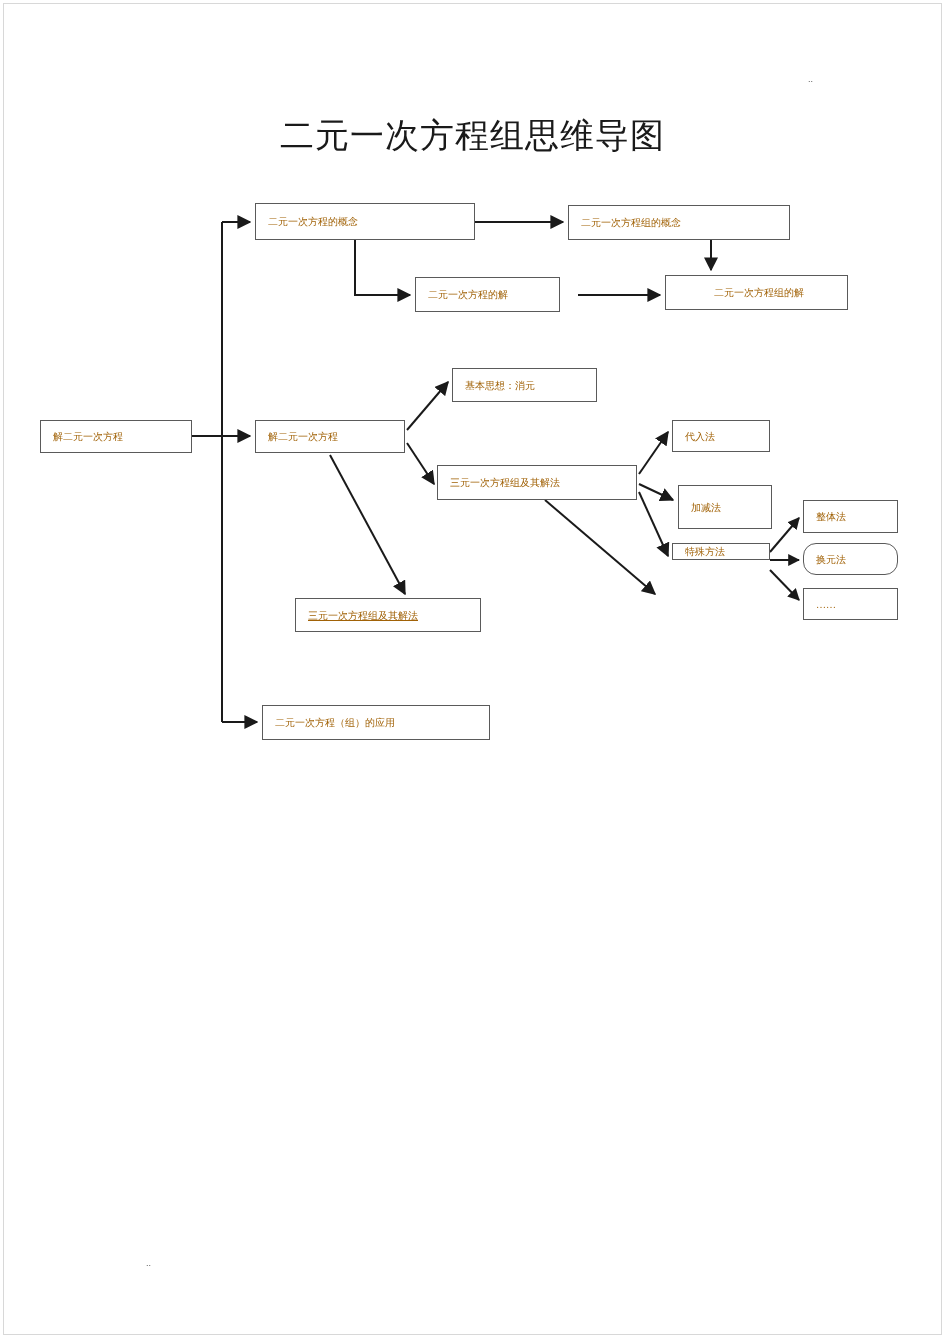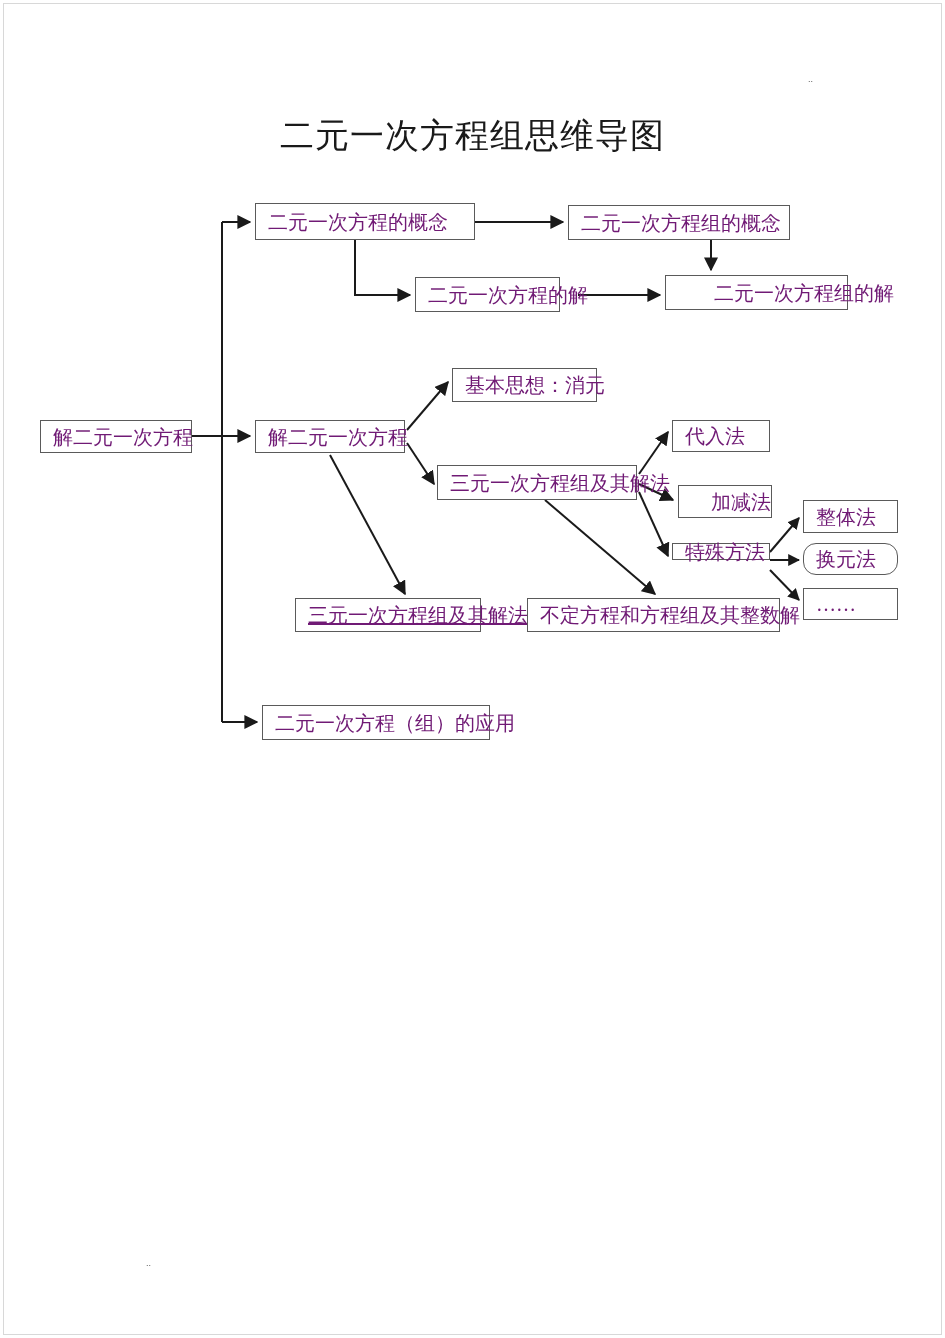--- a/index.html
+++ b/index.html
@@ -38,22 +38,22 @@
     font-family: "Liberation Serif", "DejaVu Serif", serif;
     white-space: nowrap;
   }
   .node {
     position: absolute;
     box-sizing: border-box;
     border: 1.2px solid #5a5a5a;
     background: #ffffff;
     display: flex;
     align-items: center;
-    color: #701a75;
-    font-size: 20px;
+    color: #a16207;
+    font-size: 10px;
     line-height: 1.1;
     padding-left: 12px;
     white-space: nowrap;
     z-index: 5;
   }
   #svg-links {
     position: absolute;
     left: 0;
     top: 0;
     width: 945px;
@@ -160,21 +160,21 @@
   </div>
 
   <div class="node" style="left:437px; top:465px; width:200px; height:35px;">
     <span>三元一次方程组及其解法</span>
   </div>
 
   <div class="node" style="left:672px; top:420px; width:98px; height:32px;">
     <span>代入法</span>
   </div>
 
-  <div class="node" style="left:678px; top:485px; width:94px; height:33px;justify-content:flex-end;">
+  <div class="node" style="left:678px; top:485px; width:94px; height:44px;">
     <span>加减法</span>
   </div>
 
   <div class="node" style="left:672px; top:543px; width:98px; height:17px;">
     <span>特殊方法</span>
   </div>
 
   <div class="node" style="left:803px; top:500px; width:95px; height:33px;">
     <span>整体法</span>
   </div>
@@ -184,21 +184,18 @@
   </div>
 
   <div class="node" style="left:803px; top:588px; width:95px; height:32px;">
     <span>……</span>
   </div>
 
   <div class="node" style="left:295px; top:598px; width:186px; height:34px;text-decoration:underline;">
     <span>三元一次方程组及其解法</span>
   </div>
 
-  <div class="node" style="left:527px; top:598px; width:253px; height:34px;">
-    <span>不定方程和方程组及其整数解</span>
-  </div>
 
   <div class="node" style="left:262px; top:705px; width:228px; height:35px;">
     <span>二元一次方程（组）的应用</span>
   </div>
 
 </div>
 
 </body></html>

